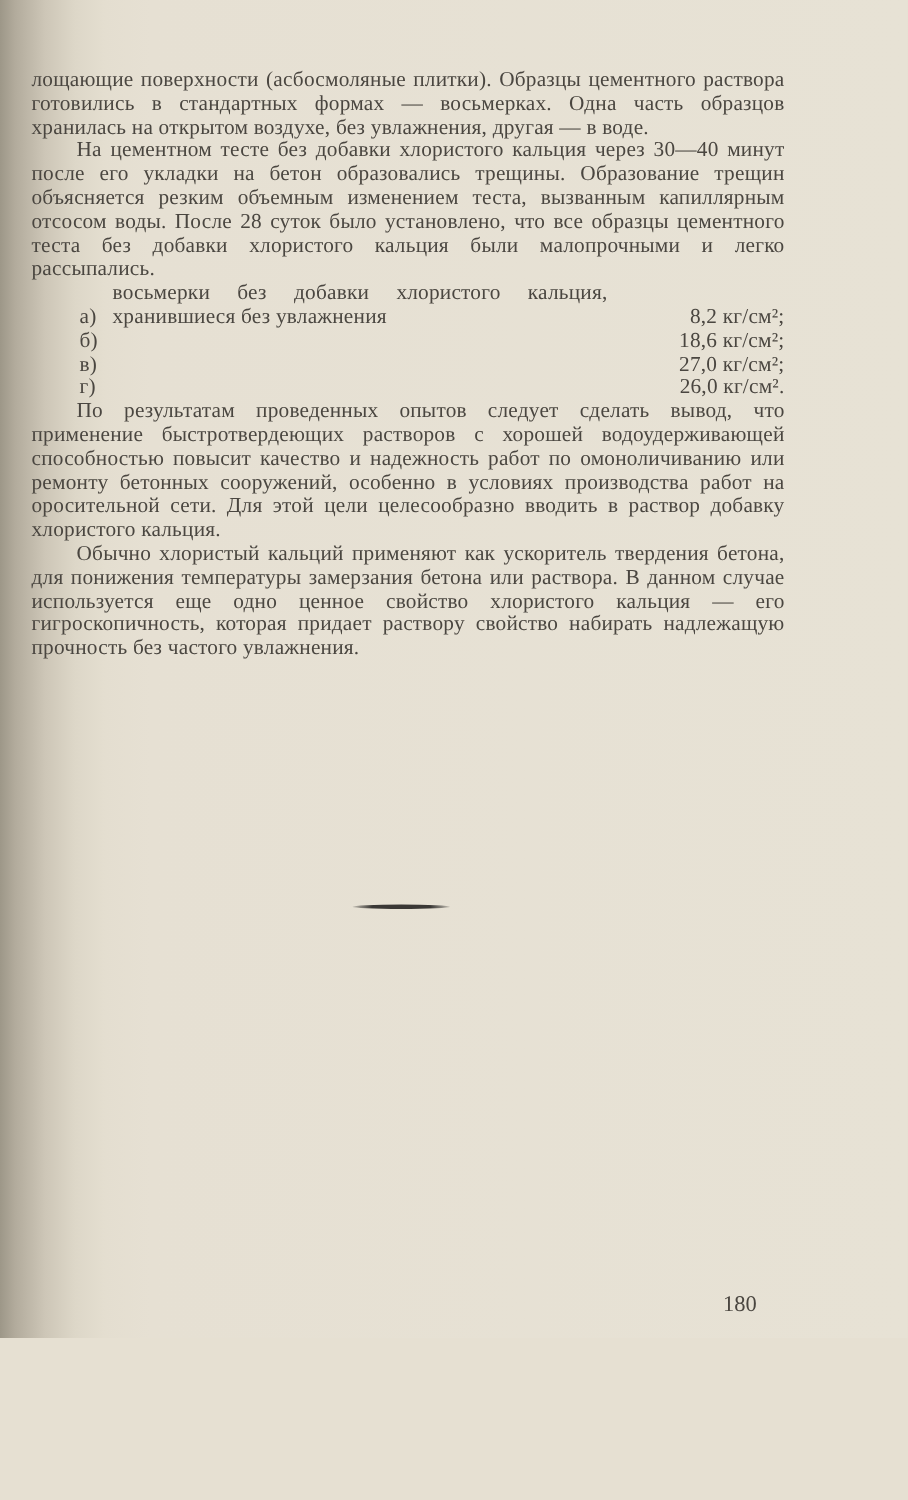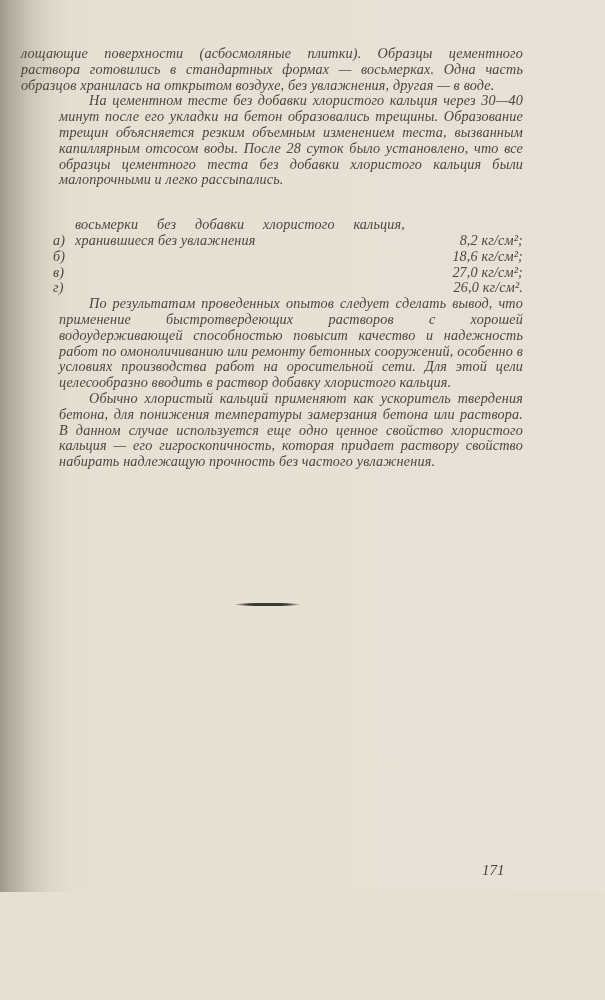--- a/index.html
+++ b/index.html
@@ -6,37 +6,36 @@
   body {
     width: 605px; height: 1000px; overflow: hidden;
     background: #e6e0d2;
   }
   .page {
     position: relative; width: 605px; height: 892px;
     background:
       linear-gradient(to right, #9d9788 0px, #b2ab9c 10px, #cdc6b7 30px, #ddd7c8 50px, #e4ded0 70px, #e6e0d3 100px, #e7e2d5 100%);
     font-family: "Liberation Serif", "DejaVu Serif", serif;
     color: #4a4640;
-    font-style: italic;
   }
   .text {
     position: absolute; left: 21px; top: 46px; width: 502px;
     font-size: 14.2px; line-height: 15.8px;
     text-align: justify;
     letter-spacing: 0.15px;
   }
   .p { margin: 0; }
-  .indent { text-indent: 30px; margin-left: 38px; }
+  .indent { text-indent: 30px; }
   .list { margin: 0; padding: 0; list-style: none; }
   .li {
     position: relative; padding-left: 32px; padding-right: 0;
     display: flex; align-items: flex-end;
   }
   .li .marker { position: absolute; left: 32px; width: 22px; }
-  .li .body { margin-left: 22px; width: 330px; text-align: justify; margin-top: 29px; }
+  .li .body { margin-left: 22px; width: 330px; text-align: justify; }
   .li .val { margin-left: auto; white-space: nowrap; padding-right: 0; }
   .divider {
     position: absolute; left: 235px; top: 603px; width: 65px; height: 3px;
     background: linear-gradient(to right, rgba(60,58,55,0.2), #3a3835 20%, #3a3835 80%, rgba(60,58,55,0.2));
     border-radius: 50%;
   }
   .page-number {
     position: absolute; left: 482px; top: 862px;
     font-size: 15px; color: #4a4640;
   }
@@ -68,14 +67,14 @@
         <span class="val">26,0 кг/см².</span>
       </div>
     </div>
 
     <p class="p indent">По результатам проведенных опытов следует сделать вывод, что применение быстротвердеющих растворов с хорошей водоудерживающей способностью повысит качество и надежность работ по омоноличиванию или ремонту бетонных сооружений, особенно в условиях производства работ на оросительной сети. Для этой цели целесообразно вводить в раствор добавку хлористого кальция.</p>
     <p class="p indent">Обычно хлористый кальций применяют как ускоритель твердения бетона, для понижения температуры замерзания бетона или раствора. В данном случае используется еще одно ценное свойство хлористого кальция — его гигроскопичность, которая придает раствору свойство набирать надлежащую прочность без частого увлажнения.</p>
   </div>
 
   <div class="divider"></div>
 
-  <div class="page-number">171</div>
+  <div class="page-number">180</div>
 </div>
 
 </body></html>

